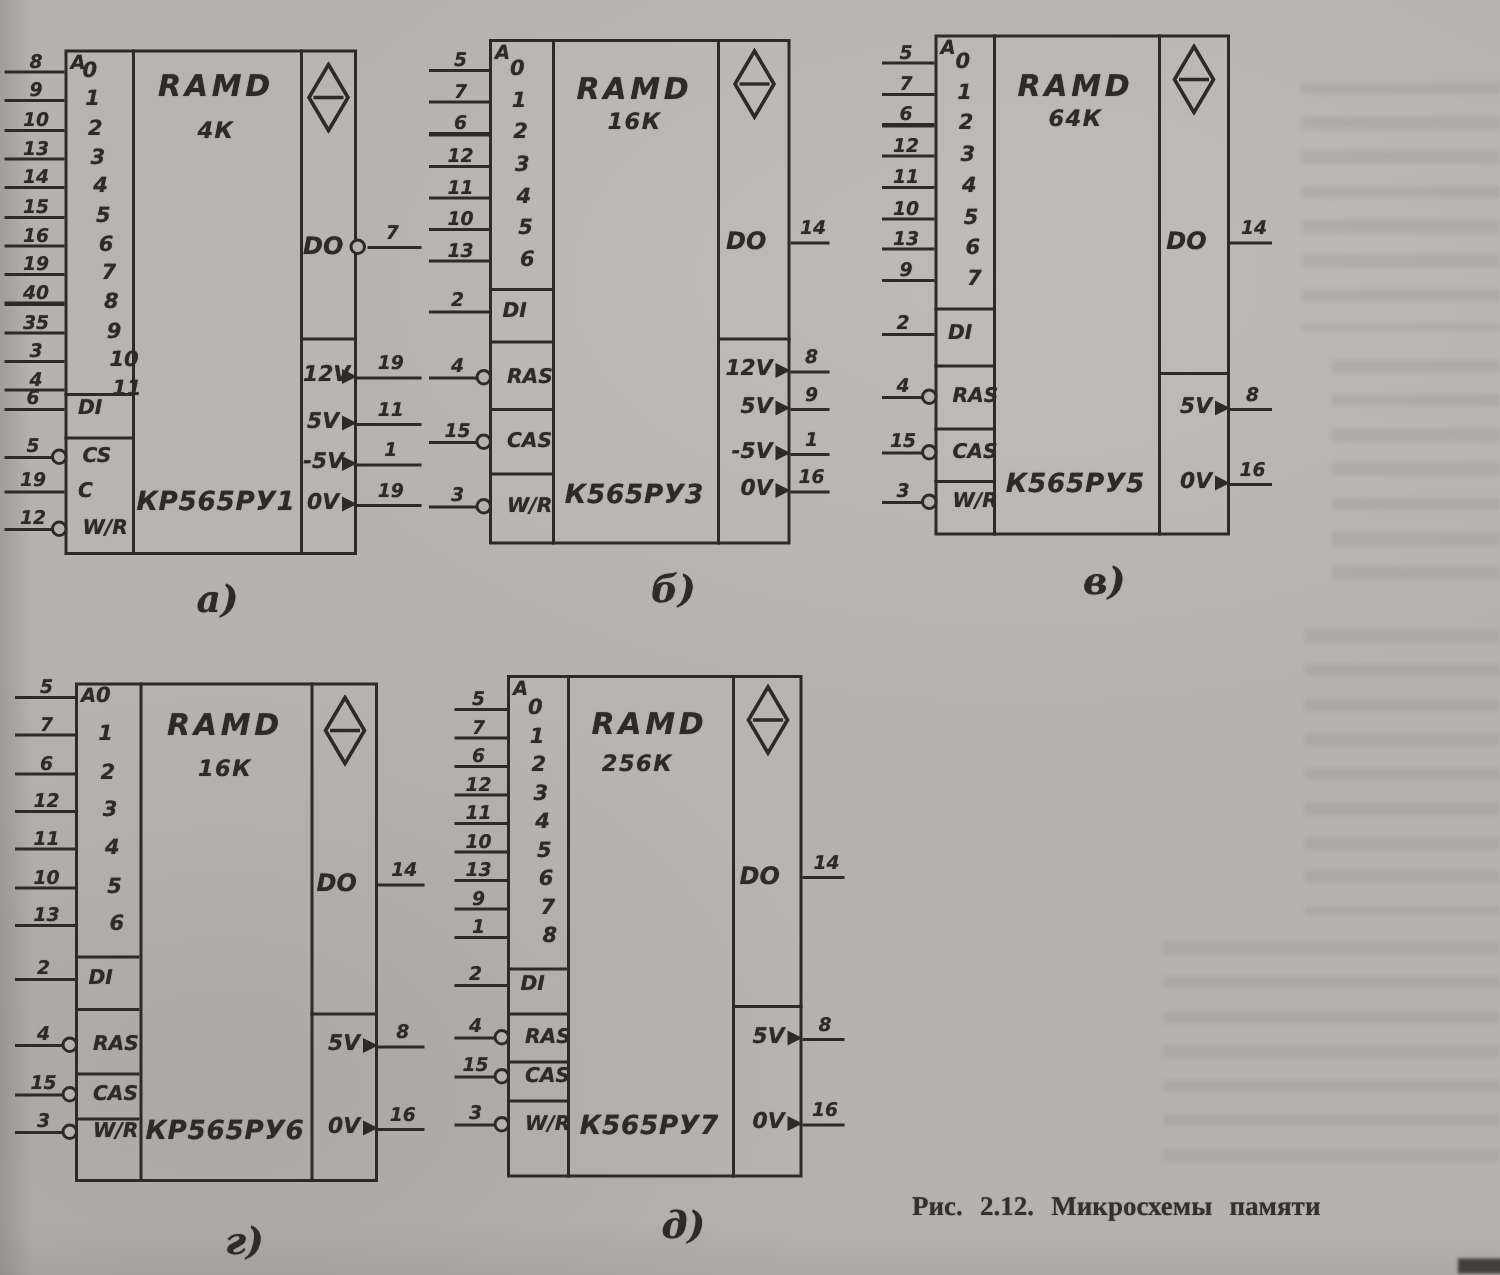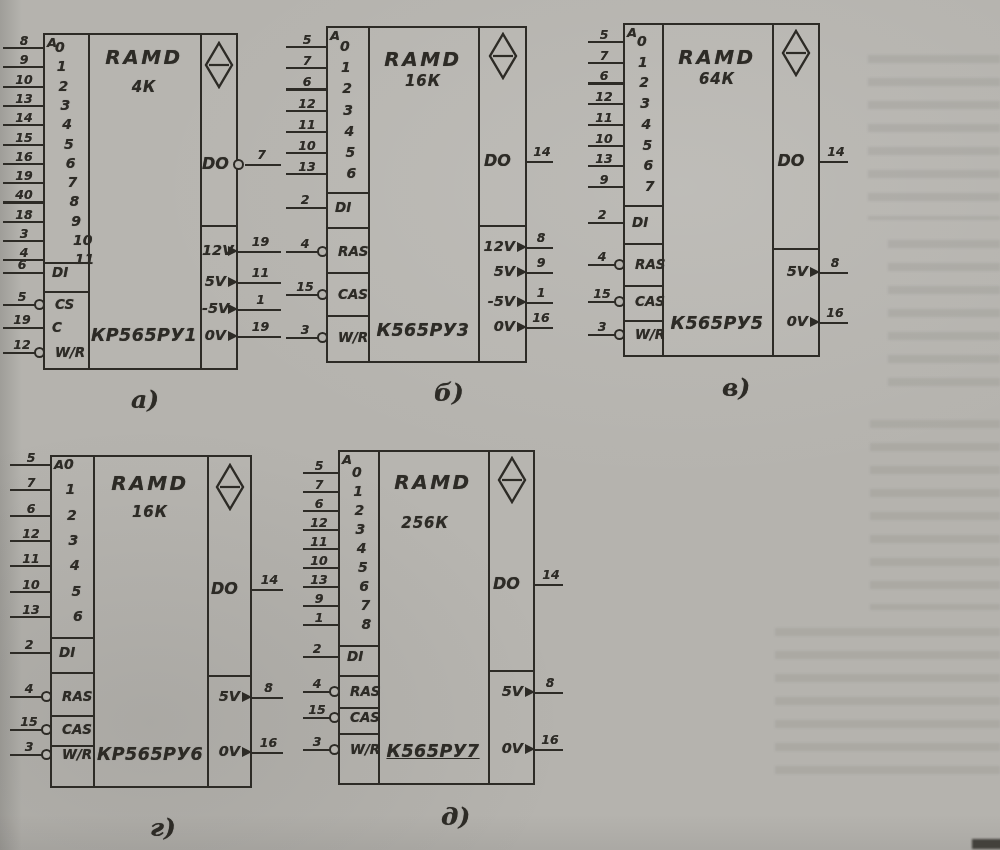--- a/index.html
+++ b/index.html
@@ -82,21 +82,21 @@
       <div class="h" style="left: 0px; top: 129.8px; width: 40px;"></div>
       <div class="pnum" style="left: 6px; top: 115.8px; width: 30px;">16</div>
       <div class="txt digit" style="left: 62.8px; top: 121.8px;">6</div>
       <div class="h" style="left: 0px; top: 149.1px; width: 40px;"></div>
       <div class="pnum" style="left: 6px; top: 135.1px; width: 30px;">19</div>
       <div class="txt digit" style="left: 64.6px; top: 141.1px;">7</div>
       <div class="h" style="left: 0px; top: 168.4px; width: 40px;"></div>
       <div class="pnum" style="left: 6px; top: 154.4px; width: 30px;">40</div>
       <div class="txt digit" style="left: 66.4px; top: 160.4px;">8</div>
       <div class="h" style="left: 0px; top: 187.7px; width: 40px;"></div>
-      <div class="pnum" style="left: 6px; top: 173.7px; width: 30px;">18</div>
+      <div class="pnum" style="left: 6px; top: 173.7px; width: 30px;">35</div>
       <div class="txt digit" style="left: 68.2px; top: 179.7px;">9</div>
       <div class="h" style="left: 0px; top: 207px; width: 40px;"></div>
       <div class="pnum" style="left: 6px; top: 193px; width: 30px;">3</div>
       <div class="txt digit" style="left: 70px; top: 199px;">10</div>
       <div class="h" style="left: 0px; top: 226.3px; width: 40px;"></div>
       <div class="pnum" style="left: 6px; top: 212.3px; width: 30px;">4</div>
       <div class="txt digit" style="left: 71.8px; top: 218.3px;">11</div>
       <div class="h" style="left: 40px; top: 229px; width: 45px;"></div>
       <div class="h" style="left: 40px; top: 258px; width: 45px;"></div>
       <div class="h" style="left: 0px; top: 239px; width: 40px;"></div>
@@ -409,26 +409,27 @@
       <div class="h" style="left: 185px; top: 220px; width: 47px;"></div>
       <div class="txt plbl" style="left: 187px; top: 233px; width: 33px;">5V</div>
       <div class="arrow" style="left: 222px; top: 237px;"></div>
       <div class="h" style="left: 232px; top: 242px; width: 28px;"></div>
       <div class="pnum" style="left: 236px; top: 225px; width: 22px;">8</div>
       <div class="txt plbl" style="left: 187px; top: 290px; width: 33px;">0V</div>
       <div class="arrow" style="left: 222px; top: 294px;"></div>
       <div class="h" style="left: 232px; top: 299px; width: 28px;"></div>
       <div class="pnum" style="left: 236px; top: 282px; width: 22px;">16</div>
       <div class="txt t1" style="left: 75px; top: 20px; width: 110px;">RAMD</div>
-      <div class="txt t2" style="left: 75px; top: 64px; width: 94px;">256К</div>
-      <div class="txt part" style="left: 77px; top: 291px; width: 106px; text-decoration: underline;">К565РУ7</div>
+      <div class="txt t2" style="left: 75px; top: 50px; width: 94px;">256К</div>
+      <div class="txt part" style="left: 77px; top: 291px; width: 106px;">К565РУ7</div>
       <div class="txt fig" style="left: 138px; top: 352px;">д)</div>
       <svg width="30" height="48" viewBox="0 0 30 48" style="left: 193.5px; top: 6px;">
         <polygon points="15,2 28,24 15,46 2,24" fill="none" stroke="#2d2b26" stroke-width="2.4"></polygon>
         <line x1="5" y1="24" x2="25" y2="24" stroke="#2d2b26" stroke-width="2.2"></line>
       </svg>
     </div>
 
   <div class="caption">
+    <div class="l1">Рис. 2.12. Микросхемы памяти</div>
   </div>
 
   <div class="corner-mark"></div>
 </div>
 
 </body></html>

